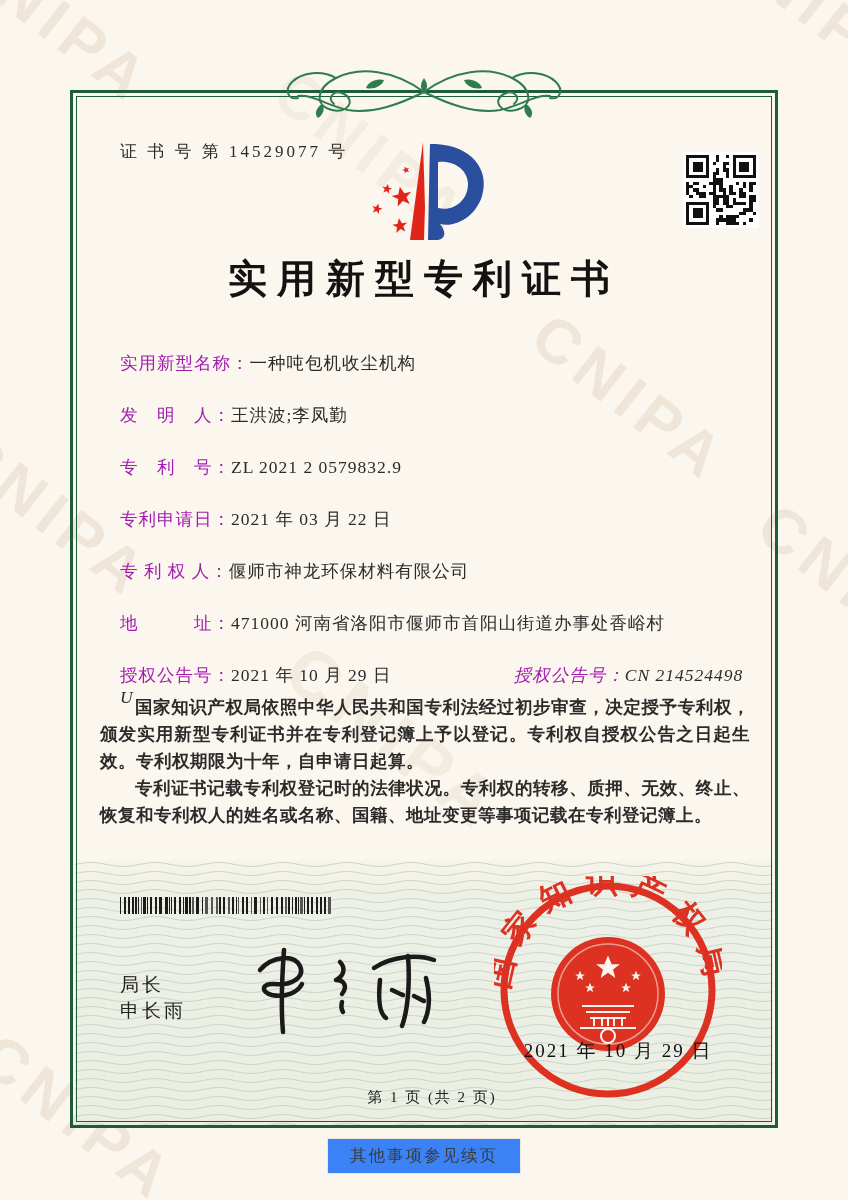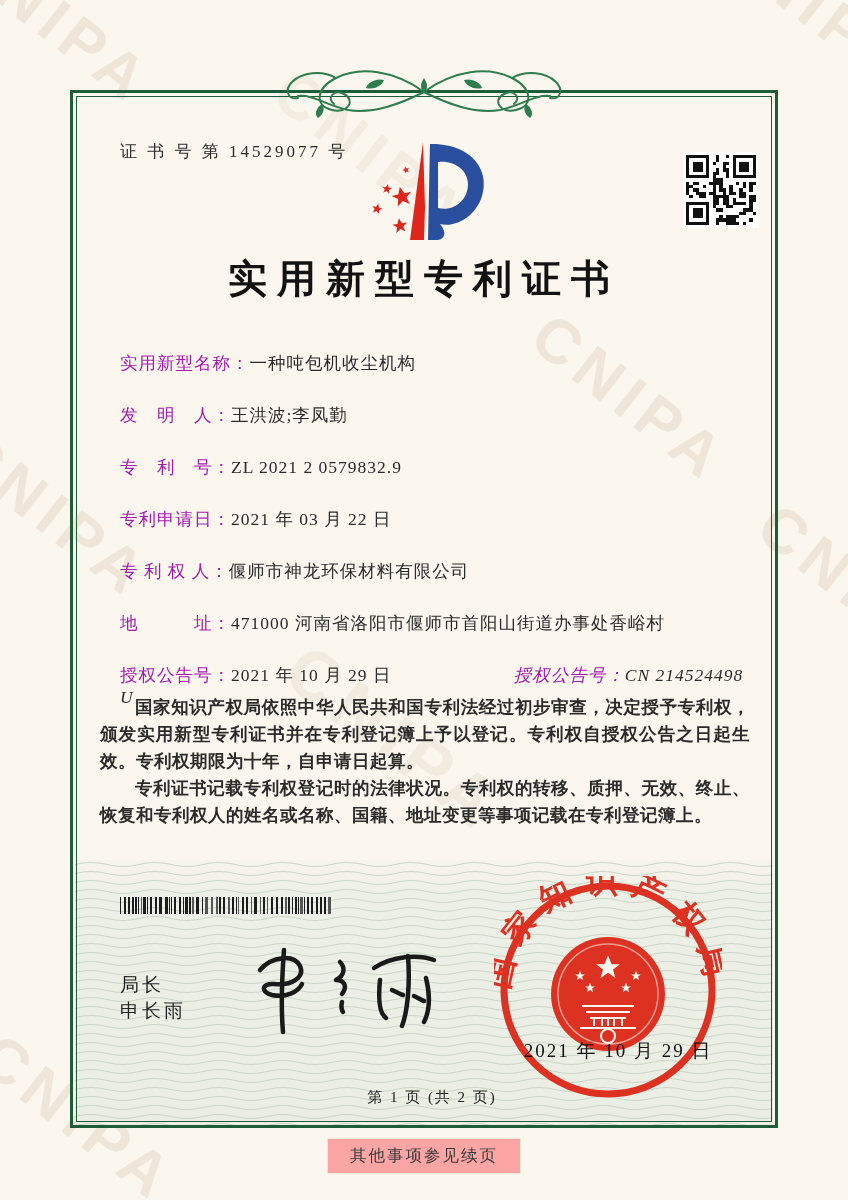--- a/index.html
+++ b/index.html
@@ -164,21 +164,21 @@
     text-align: center;
     font-size: 15px;
     letter-spacing: 2px;
     color: #222222;
     z-index: 6;
   }
   .continuation-note {
     position: absolute;
     left: 50%; top: 1138px;
     transform: translateX(-50%);
-    background: #fca5a5;
+    background: #3b82f6;
     border: 1px solid #efe8da;
     padding: 6px 22px;
     font-size: 16.5px;
     letter-spacing: 2px;
     color: #3a3a3a;
     z-index: 6;
   }
 </style>
 </head>
 <body>

